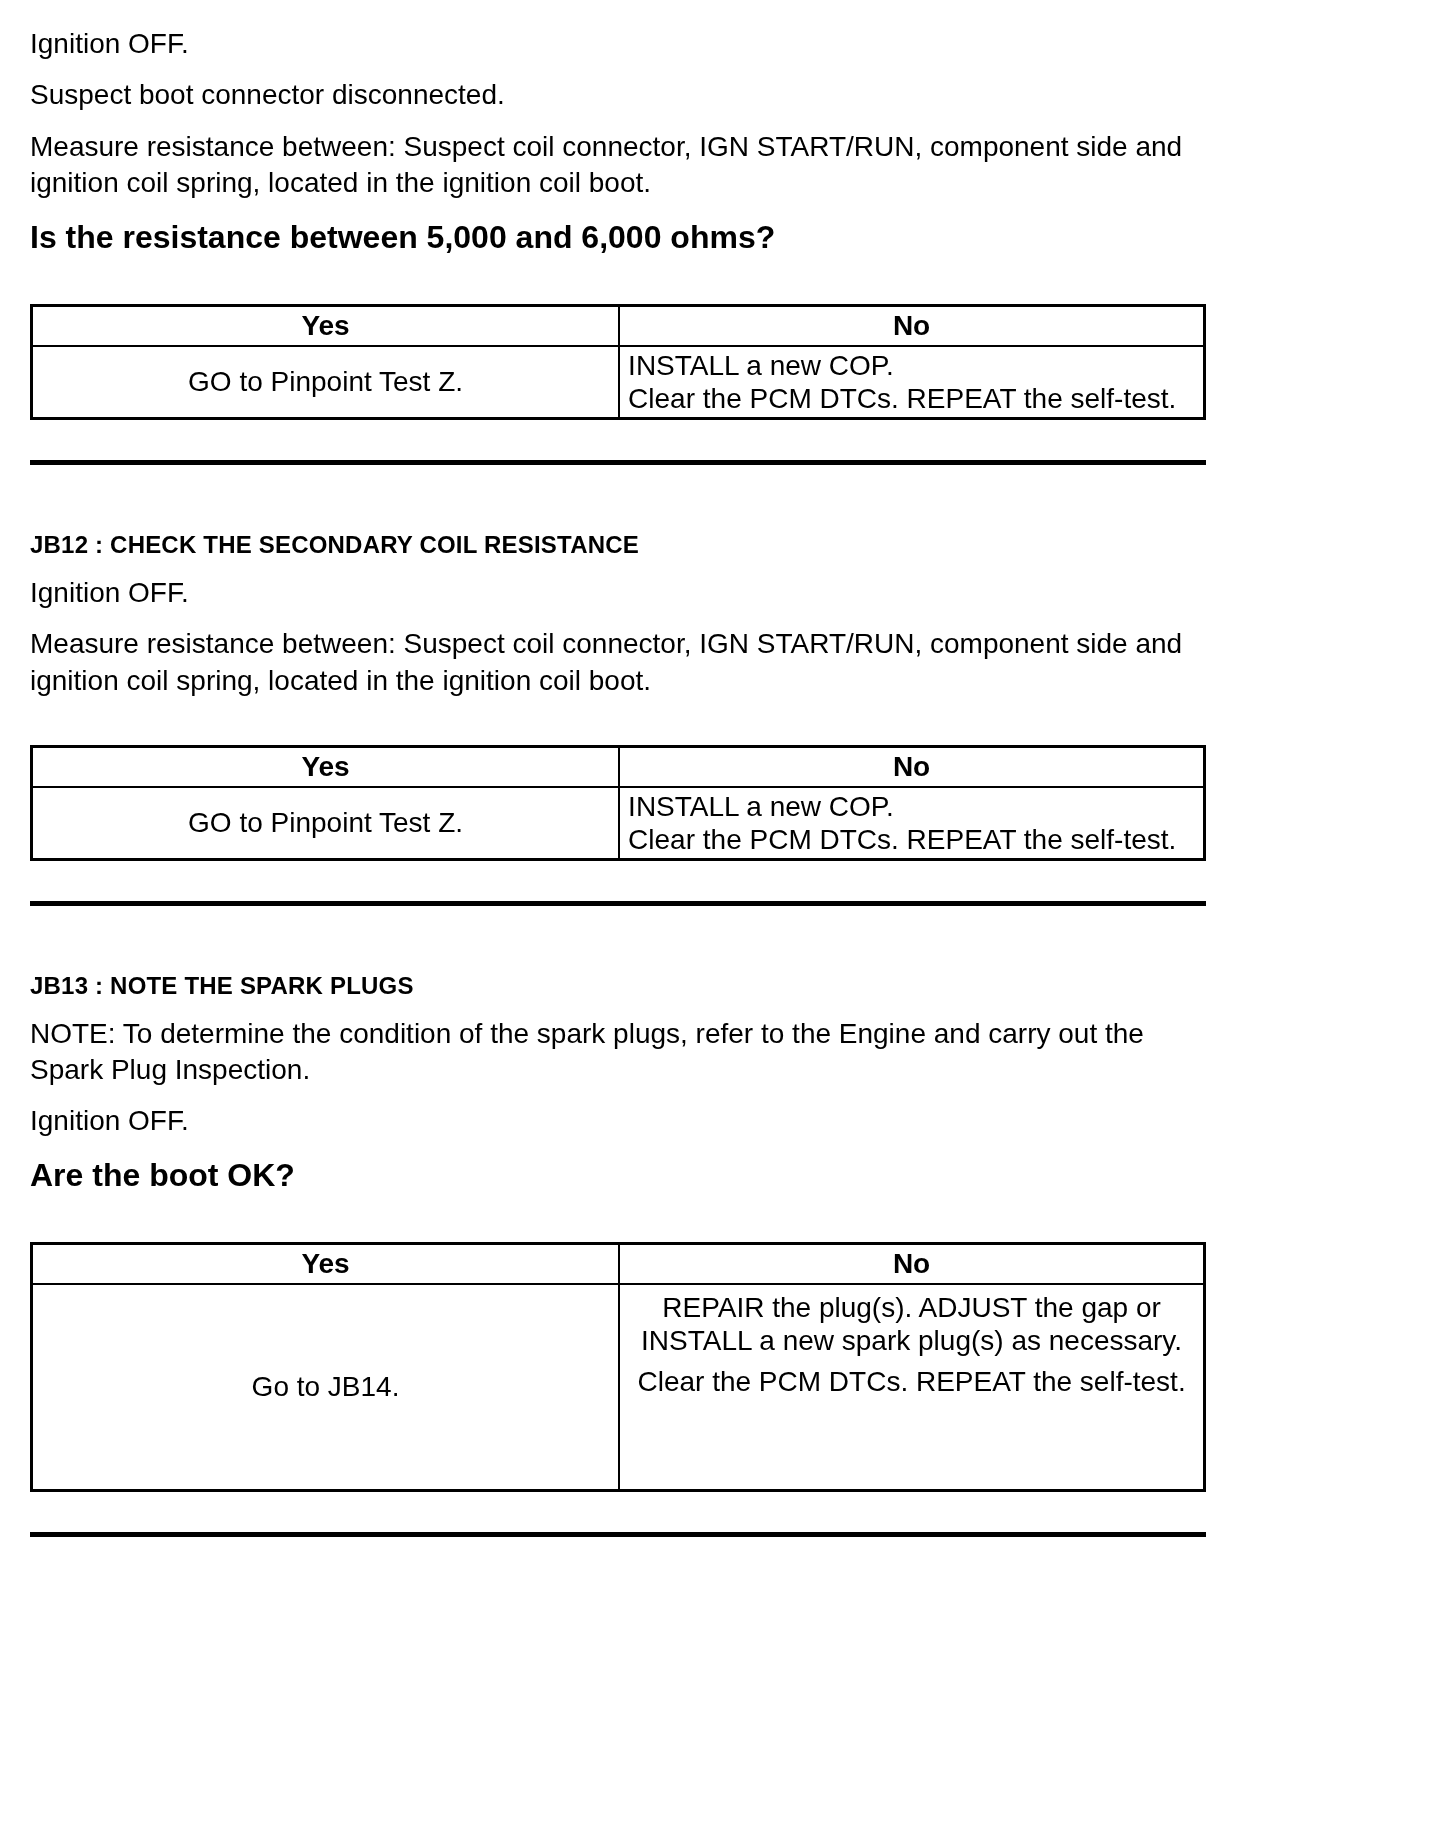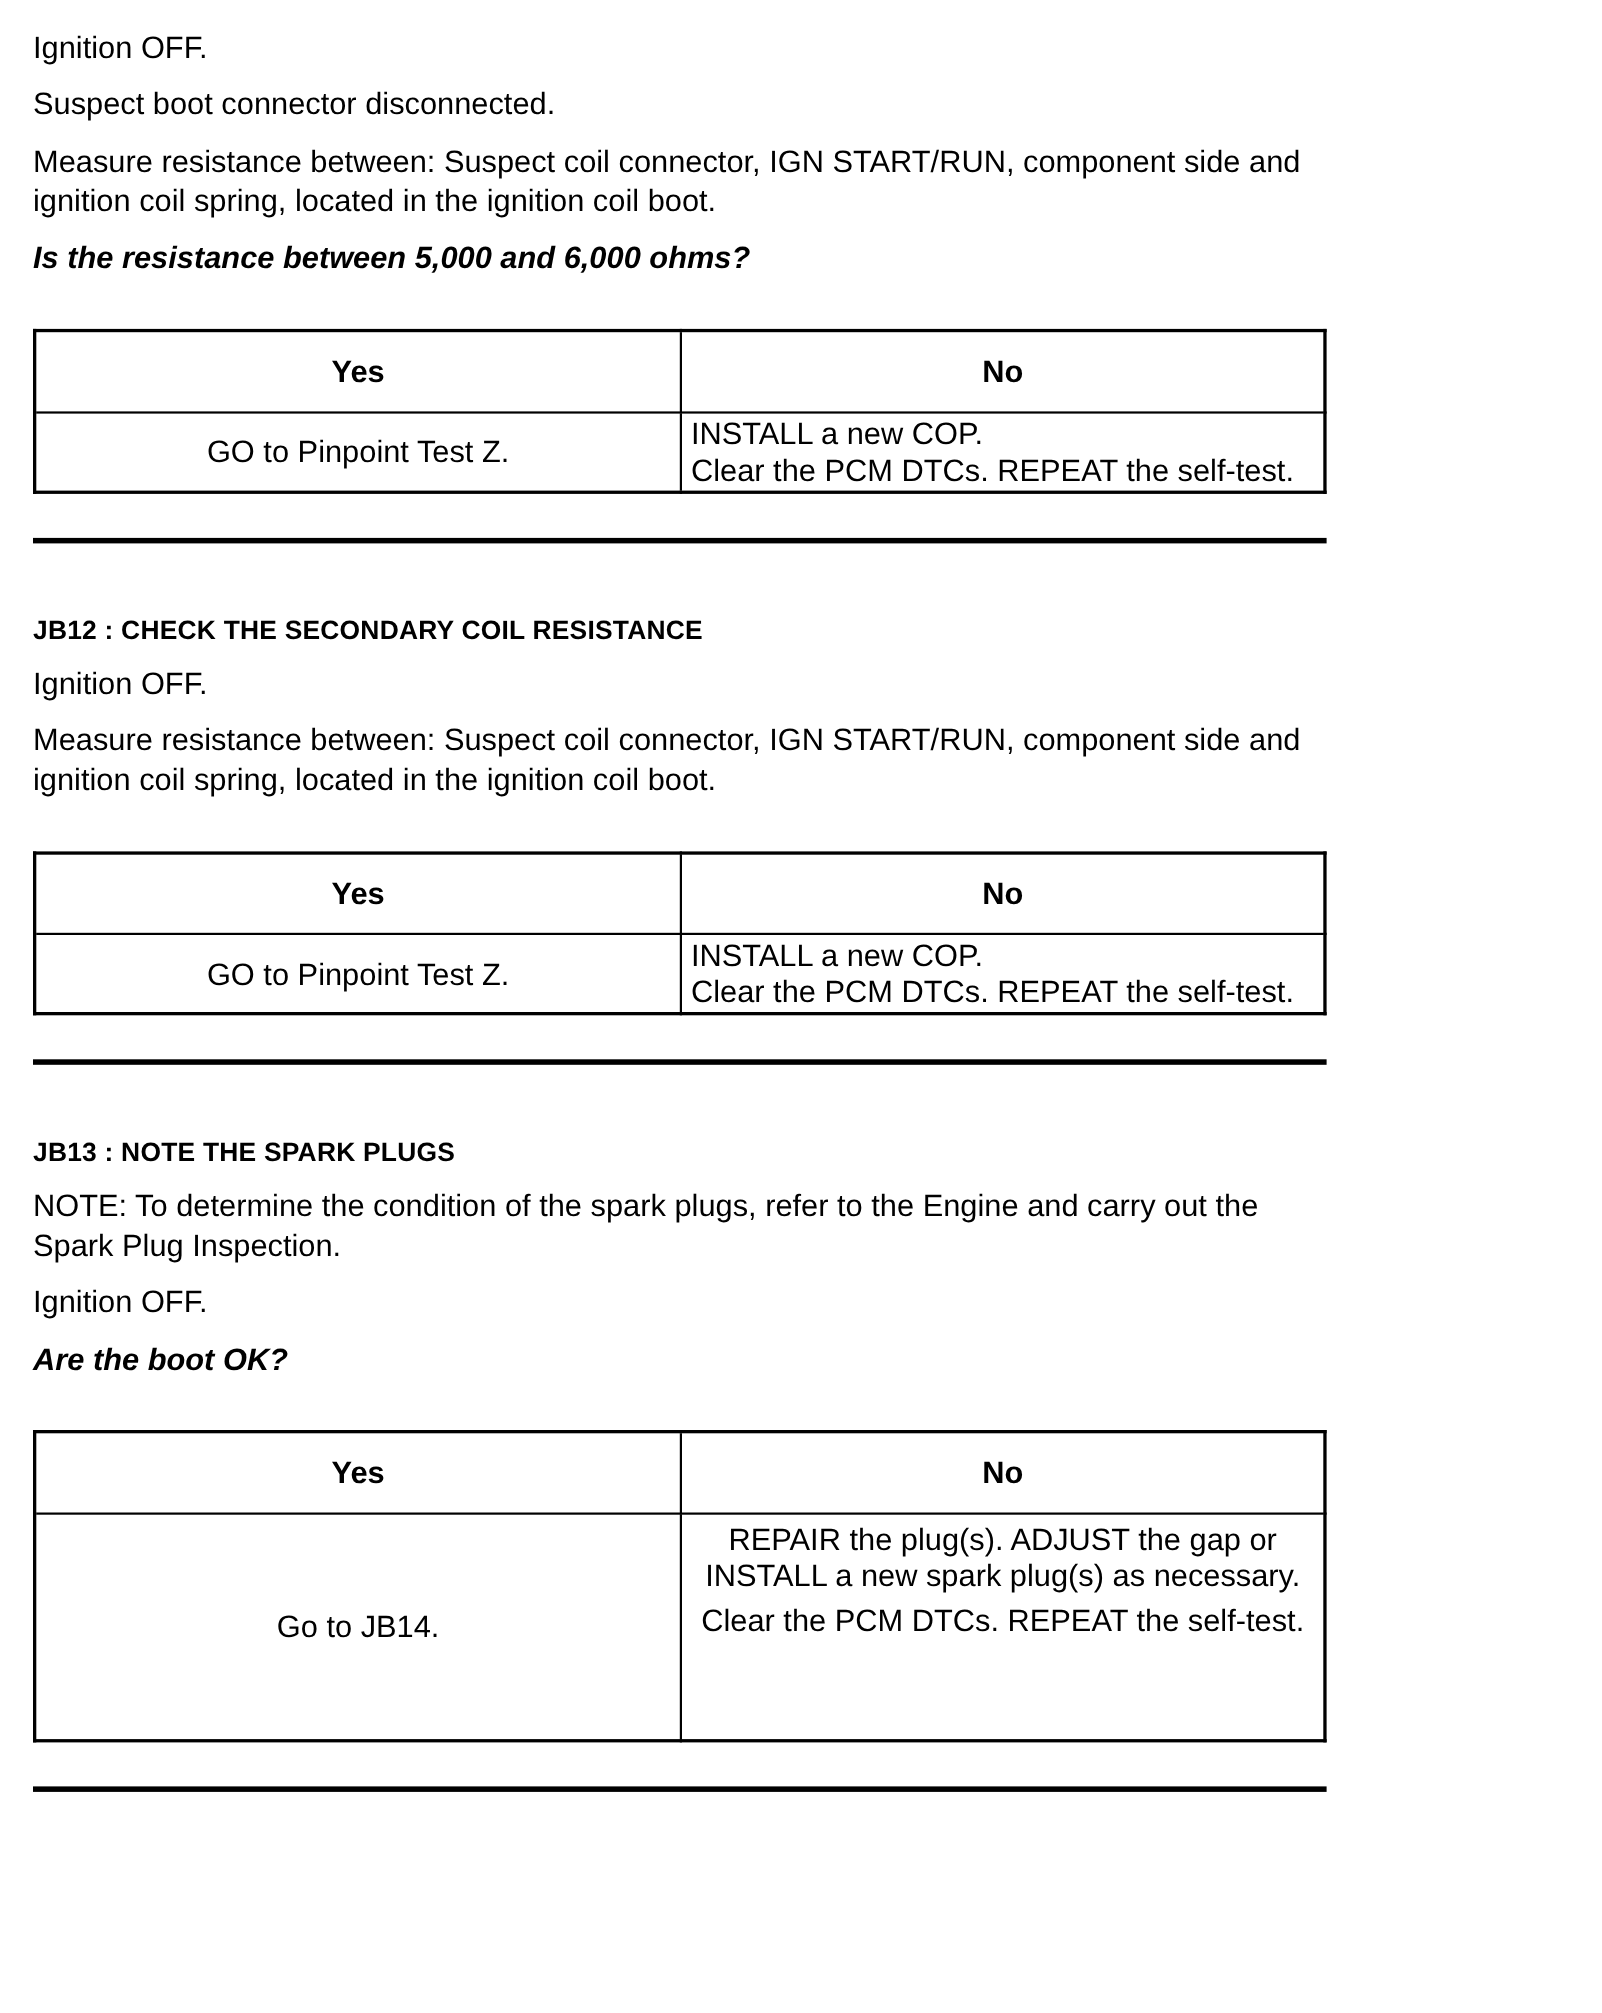--- a/index.html
+++ b/index.html
@@ -27,44 +27,43 @@
     font-weight: bold;
     margin: 0 0 16px 0;
     letter-spacing: 0.2px;
   }
   p.body-text {
     font-size: 28px;
     line-height: 1.3;
     margin: 0 0 15px 0;
   }
   p.question {
-    font-size: 28px;
+    font-size: 32px;
     font-weight: bold;
     line-height: 1.3;
     margin: 2px 0 0 0;
-    font-style: italic;
   }
   table.decision-table {
     width: 100%;
     border-collapse: collapse;
     margin-top: 46px;
     table-layout: fixed;
   }
   table.decision-table th,
   table.decision-table td {
     border: 2px solid #000000;
     font-size: 28px;
   }
   table.decision-table {
     border: 3px solid #000000;
   }
   table.decision-table th {
     font-weight: bold;
     text-align: center;
-    padding: 19px 4px;
+    padding: 2px 4px;
     line-height: 1.2;
   }
   table.decision-table th.col-yes {
     width: 49.2%;
   }
   td.yes-cell {
     text-align: center;
     vertical-align: middle;
     padding: 2px 6px;
     line-height: 1.2;

